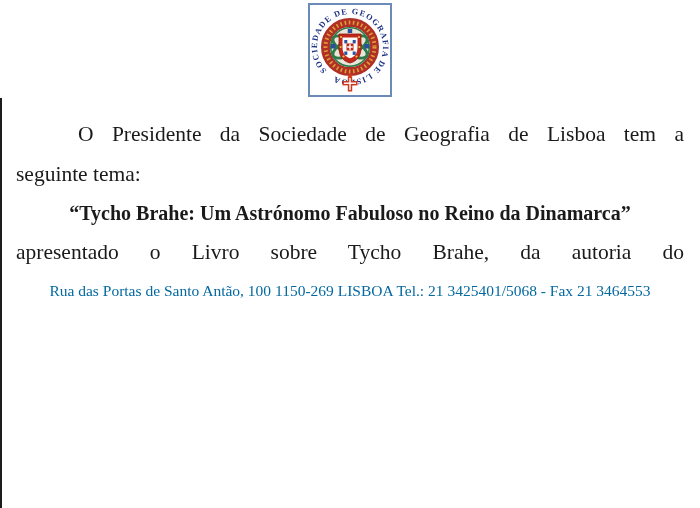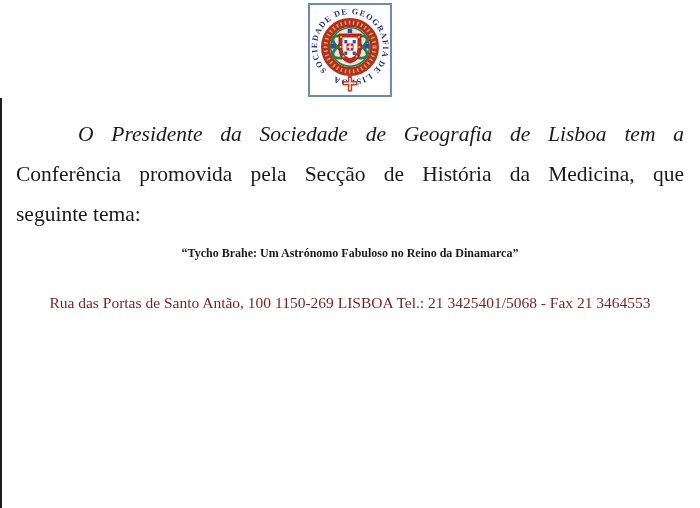--- a/index.html
+++ b/index.html
@@ -34,34 +34,34 @@
     line-height: 40px;
     white-space: nowrap;
   }
   .line.justify {
     white-space: normal;
     text-align: justify;
     text-align-last: justify;
     text-justify: inter-word;
   }
   .line.left { text-align: left; }
-  .line.indent { text-indent: 62px; font-style: italic; }
+  .line.indent { text-indent: 62px; }
   .title-line {
     font-weight: bold;
-    font-size: 12px;
+    font-size: 20px;
     text-align: center;
     line-height: 38px;
     white-space: nowrap;
   }
   .footer {
-    margin-top: 21px;
+    margin-top: 9px;
     text-align: center;
     font-size: 15.5px;
     line-height: 20px;
-    color: #7f1d1d;
+    color: #0369a1;
   }
 </style>
 </head>
 <body>
 
 <div class="page">
 
   <div class="left-rule"></div>
 
   <div class="logo-box">
@@ -104,20 +104,20 @@
       <circle cx="40" cy="70.5" r="2" fill="#cf3a1f"></circle>
       <rect x="37.8" y="71.5" width="4.4" height="15" fill="#cf3a1f"></rect>
       <rect x="32.5" y="76" width="15" height="4.4" fill="#cf3a1f"></rect>
       <rect x="39.3" y="73" width="1.4" height="12" fill="#ffffff"></rect>
       <rect x="34" y="77.5" width="12" height="1.4" fill="#ffffff"></rect>
     </svg>
   </div>
 
   <div class="body-text">
     <div class="line justify indent">O Presidente da Sociedade de Geografia de Lisboa tem a</div>
-    <div class="line justify">Conferência promovida pela Secção de História da Medicina, que</div>
     <div class="line left">seguinte tema:</div>
     <div class="title-line">“Tycho Brahe: Um Astrónomo Fabuloso no Reino da Dinamarca”</div>
+    <div class="line justify">apresentado o Livro sobre Tycho Brahe, da autoria do</div>
   </div>
 
   <div class="footer">Rua das Portas de Santo Antão, 100 1150-269 LISBOA Tel.: 21 3425401/5068 - Fax 21 3464553</div>
 
 </div>
 
 </body></html>

